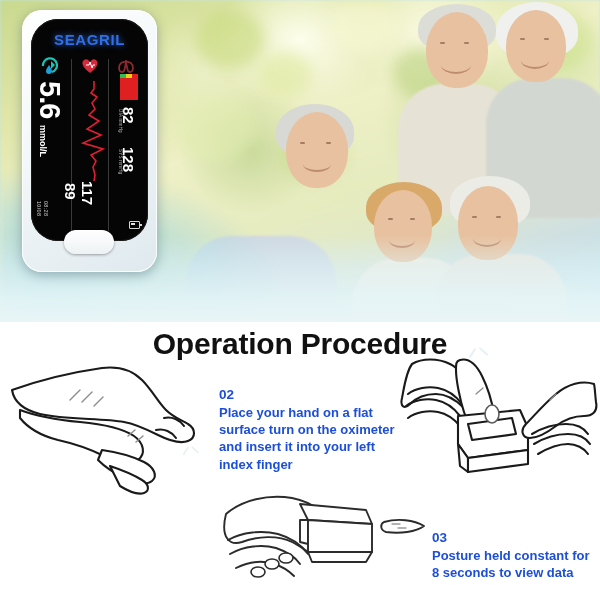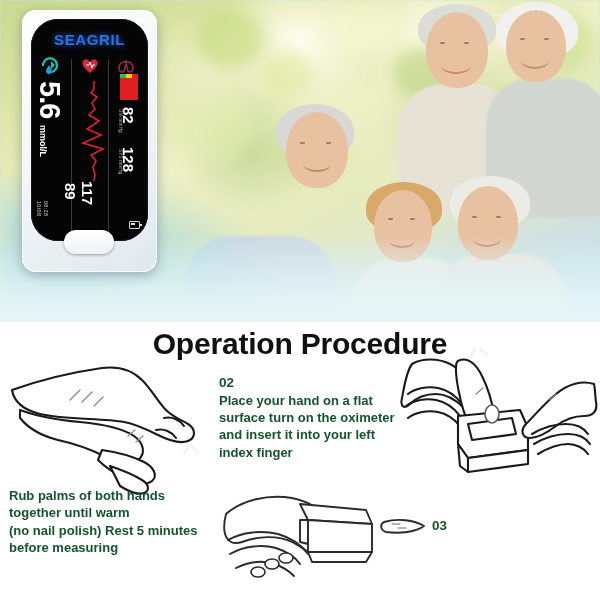--- a/index.html
+++ b/index.html
@@ -47,21 +47,21 @@
   .head{position:absolute;border-radius:50% 50% 46% 46%;background:#e8c2a0;filter:blur(.6px);}
   .hair{position:absolute;border-radius:50% 50% 40% 40%;}
   .body{position:absolute;border-radius:46px 46px 16px 16px;filter:blur(.8px);}
   .smile{position:absolute;border-bottom:2px solid #9c6048;border-radius:0 0 50% 50%;opacity:.55;}
   .eye{position:absolute;width:5px;height:2px;background:#7a4f3a;border-radius:2px;opacity:.6;}
 
   
   .device{
     position:absolute;left:22px;top:10px;width:135px;height:262px;
     background:linear-gradient(145deg,#ffffff 0%,#f2f7f9 45%,#dfe9ee 100%);
-    border-radius:14px;
+    border-radius:20px;
     box-shadow:0 3px 12px rgba(40,70,90,.38), 0 0 0 1px rgba(255,255,255,.85) inset;
   }
   .device-screen{
     position:absolute;left:9px;top:9px;width:117px;height:222px;
     background:#050505;border-radius:27px;overflow:hidden;
     box-shadow:0 0 0 1px #1a1a1a inset;
   }
   .brand{
     position:absolute;left:0;top:12px;width:117px;text-align:center;
     color:#2f6fe8;font-weight:bold;font-size:15px;letter-spacing:.6px;
@@ -108,21 +108,21 @@
   
   .lower{position:absolute;left:0;top:322px;width:536px;height:278px;background:#ffffff;}
   .proc-title{
     position:absolute;left:0;top:5px;width:600px;text-align:center;
     font-size:30px;font-weight:bold;color:#111;letter-spacing:-.2px;
   }
   
   .wm{position:absolute;color:#cfe0ea;font-size:26px;opacity:.5;
       transform:rotate(-8deg);pointer-events:none;font-family:"Liberation Serif",serif;}
 
-  .step-text{position:absolute;color:#14532d;}
+  .step-text{position:absolute;color:#1d4ed8;margin-top:12px;}
   .step-no{font-size:13.5px;font-weight:bold;line-height:1.25;}
   .step-body{font-size:13px;font-weight:bold;line-height:1.33;}
 
   .art{position:absolute;}
   .art svg{display:block;}
 </style>
 </head>
 <body>
 
 <div class="page">
@@ -346,24 +346,22 @@
 
     <div class="step-text" style="left:219px;top:53px;width:190px;">
       <div class="step-no">02</div>
       <div class="step-body" style="white-space:pre-line;">Place your hand on a flat
 surface turn on the oximeter
 and insert it into your left
 index finger</div>
     </div>
 
     <div class="step-text" style="left:9px;top:165px;width:212px;">
-      <div class="step-body" style="white-space:pre-line;">Rub palms of both hands
-together until warm
-(no nail polish) Rest 5 minutes
-before measuring</div>
     </div>
 
     <div class="step-text" style="left:432px;top:196px;width:166px;">
       <div class="step-no">03</div>
+      <div class="step-body" style="white-space:pre-line;">Posture held constant for
+8 seconds to view data</div>
     </div>
 
   </div>
 </div>
 
 </body></html>

